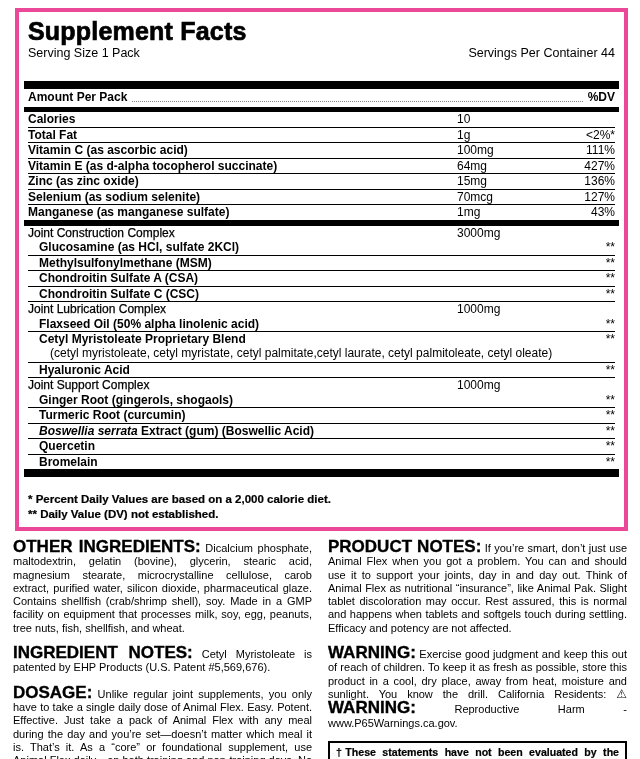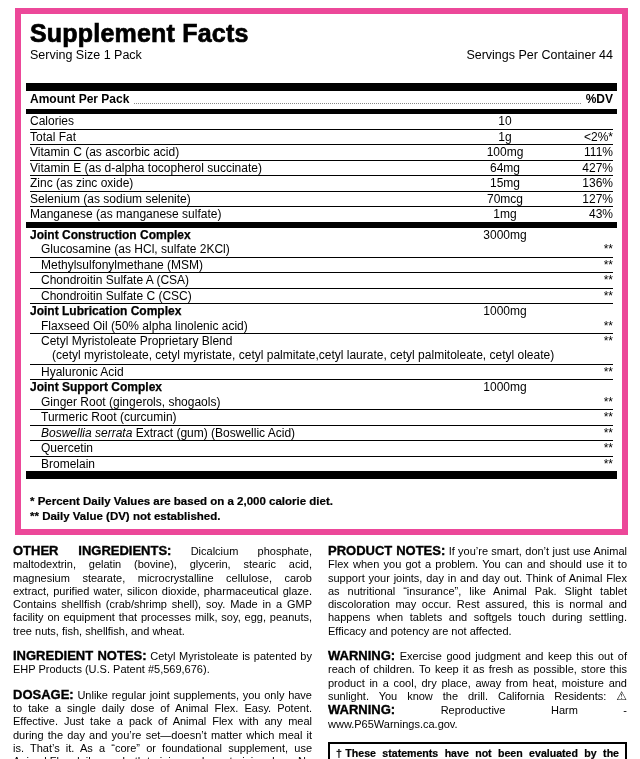--- a/index.html
+++ b/index.html
@@ -4,21 +4,21 @@
 <style>
   * { box-sizing: border-box; }
   html, body { margin: 0; padding: 0; }
   body {
     width: 640px; height: 759px; background: #ffffff; color: #000;
     font-family: "Liberation Sans", sans-serif; overflow: hidden;
   }
   
   .panel {
     margin: 8px 12px 0 15px;
-    border: 6px solid #ec4899;
+    border: 4px solid #ec4899;
     padding: 3px 9px 5px 9px;
   }
   .panel-title {
     margin: 2px 0 0 0;
     font-size: 25px; font-weight: bold; letter-spacing: 0.2px;
     -webkit-text-stroke: 0.7px #000;
     line-height: 28px;
   }
   .serving-row {
     display: flex; justify-content: space-between;
@@ -30,40 +30,40 @@
   .bar.h6 { height: 6px; }
   .colhead-row {
     display: flex; align-items: flex-end;
     font-size: 12px; font-weight: bold; line-height: 15px; padding: 1px 0 2px 0;
   }
   .leader { flex: 1; border-bottom: 1px dotted #888; margin: 0 5px 3px 5px; }
   .row {
     display: flex; align-items: baseline;
     font-size: 12px; line-height: 12.5px; padding: 1px 0;
   }
-  .row .name { flex: 1; }
-  .row .amt  { width: 100px; text-align: center; }
+  .row .name { flex: 1; font-weight: bold; }
+  .row .amt  { width: 100px; text-align: left; }
   .row .dv   { width: 58px; text-align: right; }
   .hl { border-top: 1px solid #000; }
   .indent { padding-left: 11px; }
   .detail {
     font-size: 12px; line-height: 13px; padding: 0 0 2px 22px;
   }
   .complex { border-top: 1px solid #000; }
   .complex.first { border-top: none; }
-  .complex-header .name { font-weight: bold; -webkit-text-stroke: 0.25px #000; }
+  .complex-header .name { font-weight: normal; -webkit-text-stroke: 0.25px #000; }
   .footnotes { margin-top: 15px; font-size: 11.5px; font-weight: bold; line-height: 15px; }
   .footnotes div { -webkit-text-stroke: 0.2px #000; }
   
   .cols {
     display: flex; gap: 16px; margin: 9px 13px 0 13px;
   }
   .col { flex: 1; font-size: 11px; line-height: 13.3px; text-align: justify; }
   .col p { margin: 0 0 11px 0; }
-  .lead { font-weight: bold; font-size: 13px; margin-top: 32px; -webkit-text-stroke: 0.35px #000; }
+  .lead { font-weight: bold; font-size: 17px; margin-top: 32px; -webkit-text-stroke: 0.35px #000; }
   .warn-icon { font-size: 12px; line-height: 1; }
   .disclaimer-box {
     border: 2px solid #000; padding: 3px 6px 4px 6px;
     font-weight: bold; font-size: 10.6px; line-height: 12.6px; text-align: justify;
     -webkit-text-stroke: 0.2px #000;
   }
 </style>
 </head>
 <body>
 

